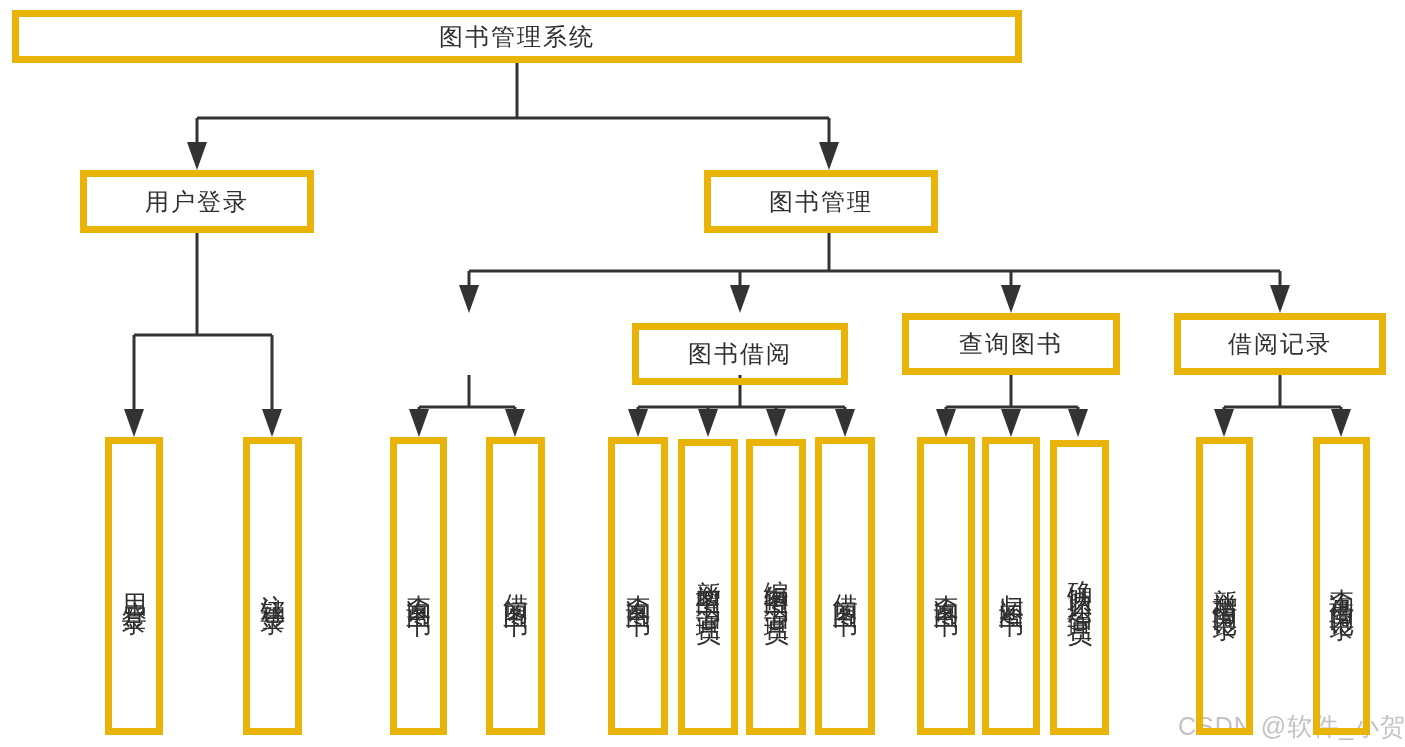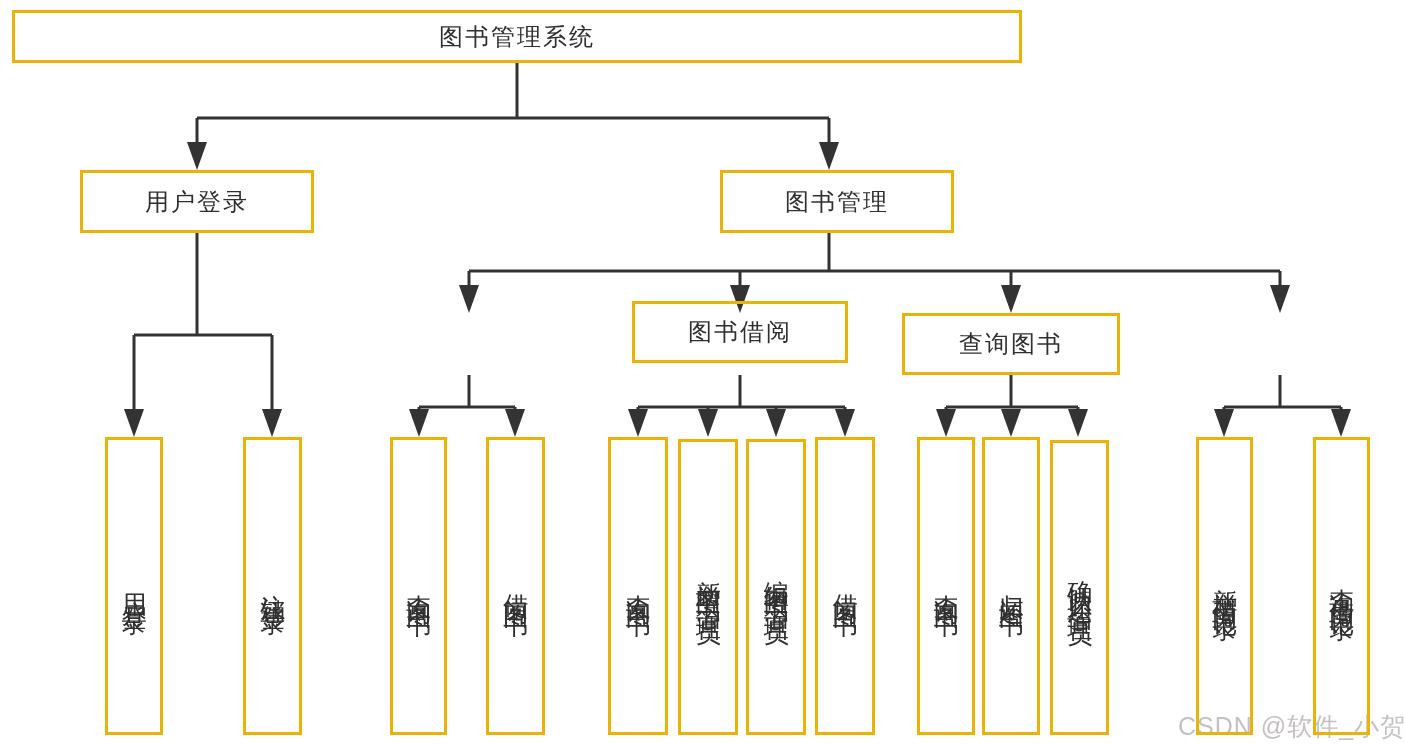--- a/index.html
+++ b/index.html
@@ -13,21 +13,21 @@
     overflow: hidden;
   }
   .connectors {
     position: absolute;
     left: 0; top: 0;
     width: 1405px; height: 747px;
     z-index: 1;
   }
   .box {
     position: absolute;
-    border: 3px solid #eab308;
+    border: 7px solid #eab308;
     box-sizing: border-box;
     display: flex;
     align-items: center;
     justify-content: center;
     background: transparent;
     z-index: 2;
   }
   .h-box span {
     font-size: 24px;
     letter-spacing: 2px;
@@ -98,29 +98,32 @@
     </g>
   </svg>
 
   <div class="box h-box" style="left:12px; top:10px; width:1010px; height:53px">
     <span>图书管理系统</span>
   </div>
 
   <div class="box h-box" style="left:80px; top:170px; width:234px; height:63px">
     <span>用户登录</span>
   </div>
-  <div class="box h-box" style="left:720px; top:170px; width:234px; height:63px">
+  <div class="box h-box" style="left:704px; top:170px; width:234px; height:63px">
     <span>图书管理</span>
   </div>
 
-  <div class="box h-box" style="left:632px; top:301px; width:216px; height:62px">
+  <div class="box h-box" style="left:632px; top:323px; width:216px; height:62px">
     <span>图书借阅</span>
   </div>
   <div class="box h-box" style="left:902px; top:313px; width:218px; height:62px">
     <span>查询图书</span>
+  </div>
+  <div class="box h-box" style="left:1174px; top:313px; width:212px; height:62px">
+    <span>借阅记录</span>
   </div>
 
   <div class="box v-box" style="left:105px; top:437px; width:58px; height:298px">
     <span>用户登录</span>
   </div>
   <div class="box v-box" style="left:243px; top:437px; width:59px; height:298px">
     <span>注销登录</span>
   </div>
 
   <div class="box v-box" style="left:390px; top:437px; width:57px; height:298px">

